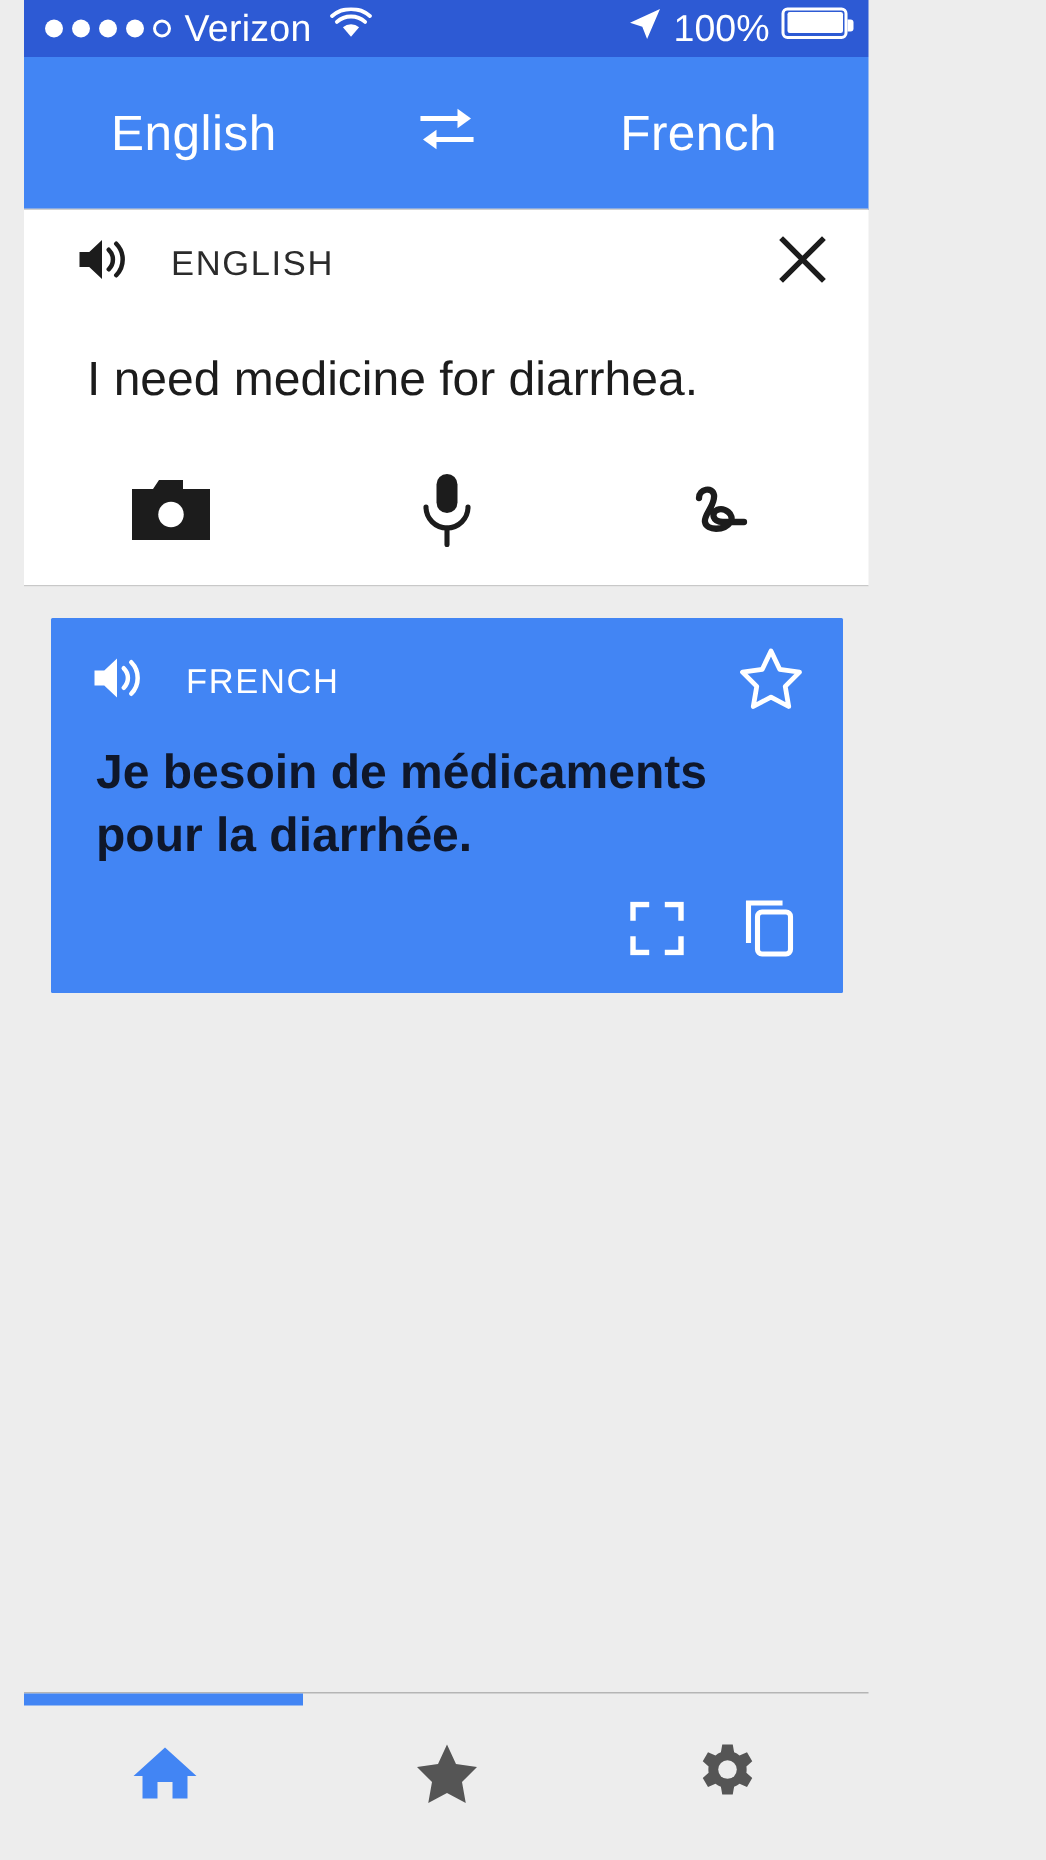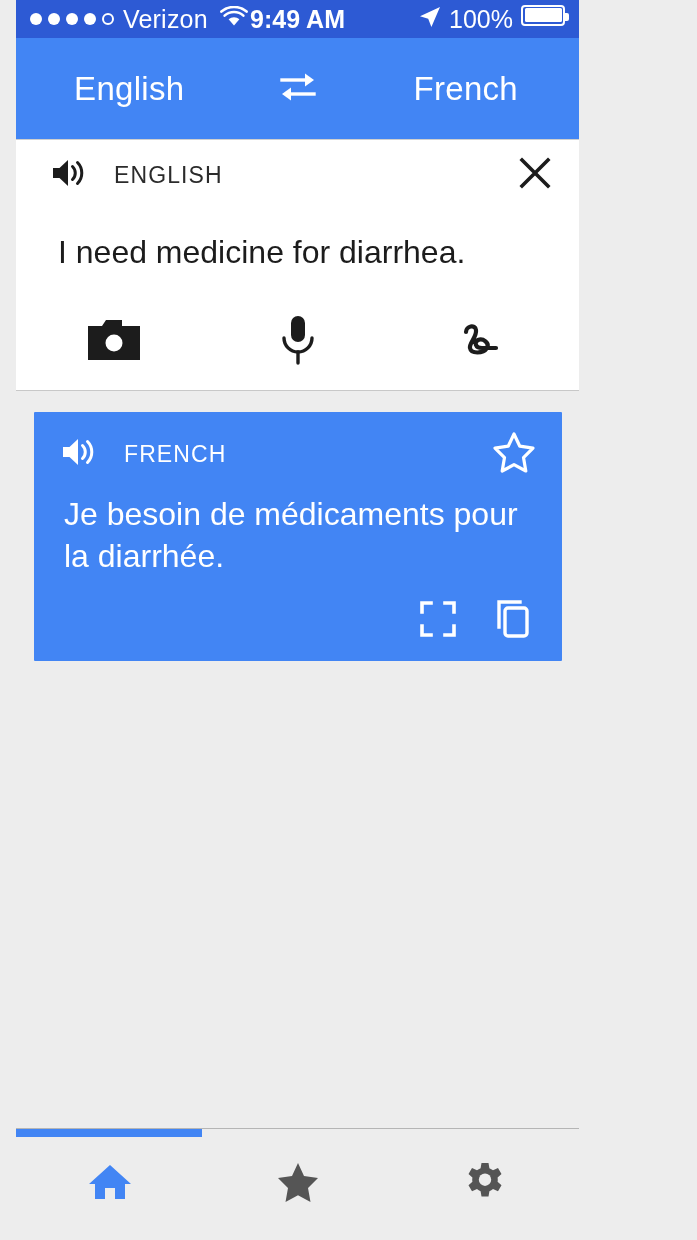--- a/index.html
+++ b/index.html
@@ -166,23 +166,23 @@
     height: 48px;
   }
   .trans-lang-label {
     margin-left: 24px;
     font-size: 23px;
     letter-spacing: 1.1px;
     color: #ffffff;
   }
   .star-btn { margin-left: auto; display: flex; align-items: center; padding-right: 4px; }
   .trans-text {
-    color: #ffffff;
+    color: #0f172a;
     font-size: 32px;
-    font-weight: normal;
+    font-weight: bold;
     line-height: 1.3;
     padding: 16px 0 0 4px;
   }
   .trans-actions {
     display: flex;
     justify-content: flex-end;
     align-items: center;
     gap: 36px;
     padding: 22px 8px 2px 0;
   }
@@ -231,21 +231,20 @@
       </div>
       <span class="carrier">Verizon</span>
       <span class="wifi-ico">
         <svg width="28" height="22" viewBox="0 0 28 22">
           <path d="M14 19.5 L8.6 13.2 a8.4 8.4 0 0 1 10.8 0 Z" fill="#ffffff"></path>
           <path d="M4.6 9.6 a14 14 0 0 1 18.8 0" stroke="#ffffff" stroke-width="2.6" fill="none" stroke-linecap="round"></path>
           <path d="M1.4 5.6 a19.5 19.5 0 0 1 25.2 0" stroke="#ffffff" stroke-width="2.6" fill="none" stroke-linecap="round"></path>
         </svg>
       </span>
     </div>
-    <div class="status-center">9:49 AM</div>
     <div class="status-right">
       <span>
         <svg width="22" height="22" viewBox="0 0 22 22">
           <path d="M21 1 L1 10.2 L9.2 12.8 L12.4 21 Z" fill="#ffffff"></path>
         </svg>
       </span>
       <span>100%</span>
       <span class="battery">
         <span class="battery-fill"></span>
       </span>

